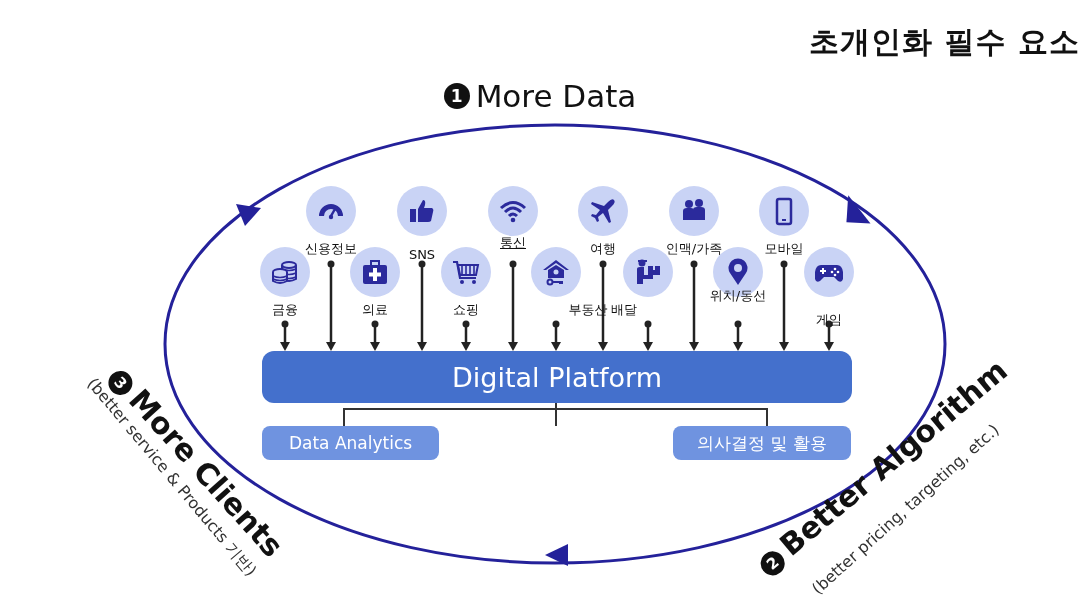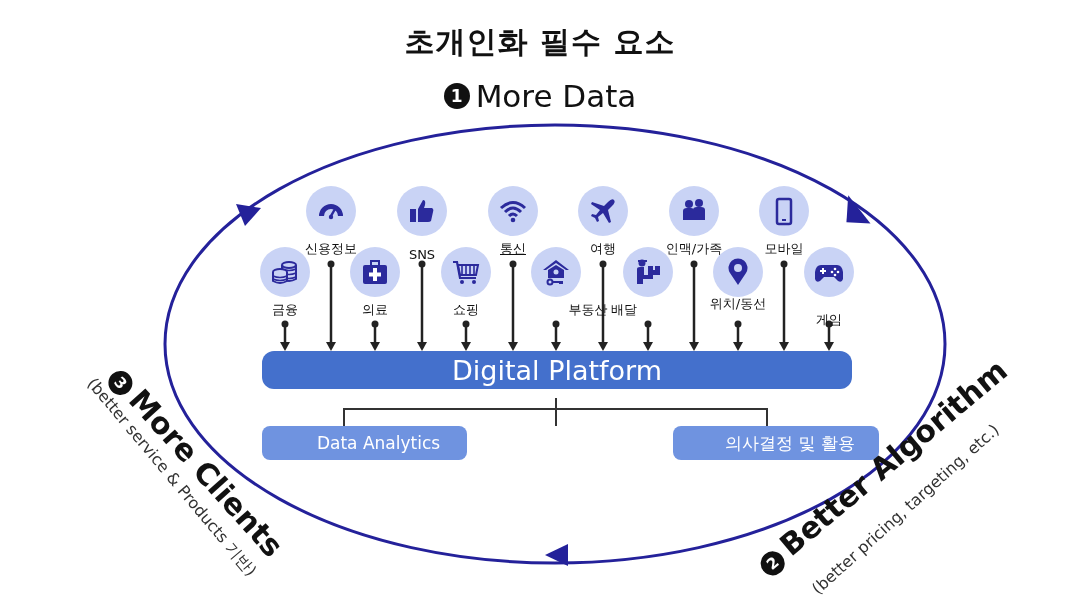--- a/index.html
+++ b/index.html
@@ -1,35 +1,35 @@
 <!DOCTYPE html>
 <html><head>
 <meta charset="utf-8">
 <style>
   html, body { margin:0; padding:0; background:#ffffff; }
   body { width:1080px; height:608px; position:relative; overflow:hidden;
          font-family:"DejaVu Sans", sans-serif; color:#111; }
   #stage { position:absolute; left:0; top:0; width:1080px; height:608px; }
-  .title { position:absolute; left:0; width:1080px; top:22px; text-align:center;
+  .title { position:absolute; left:0; width:1080px; top:22px; text-align:right;
            font-size:30px; font-weight:bold; letter-spacing:1px; }
   .sub1 { position:absolute; left:0; width:1080px; top:78px; text-align:center;
           font-size:31px; }
   .num-badge { display:inline-block; width:26px; height:26px; border-radius:50%;
                background:#111; color:#fff; font-size:17px; font-weight:bold;
                line-height:26px; text-align:center; vertical-align:middle; margin-right:6px;
                position:relative; top:-3px; }
   .icon-circle { position:absolute; width:50px; height:50px; border-radius:50%;
                  background:#c9d3f5; display:flex; align-items:center; justify-content:center; }
   .icon-circle svg { width:30px; height:30px; }
   .cat-label { position:absolute; width:80px; text-align:center; font-size:13px; color:#111; }
-  .platform { position:absolute; left:262px; top:351px; width:590px; height:38px;
+  .platform { position:absolute; left:262px; top:351px; width:590px; height:52px;
               background:#4470cc; border-radius:12px; color:#fff; font-size:27px;
               display:flex; align-items:center; justify-content:center; }
   .out-box { position:absolute; top:426px; height:34px; background:#6f93e0; border-radius:8px;
-             color:#fff; font-size:17px; display:flex; align-items:center; justify-content:center;padding-left:28px; }
+             color:#fff; font-size:17px; display:flex; align-items:center; justify-content:center; }
   .side { position:absolute; white-space:nowrap; transform-origin:0 0; }
   .side-main { font-size:30px; font-weight:bold; }
   .side-sub { font-size:16px; color:#333; }
 </style>
 </head>
 <body>
 
 <div id="stage">
 
   <svg width="1080" height="608" style="position:absolute;left:0;top:0;">
@@ -141,21 +141,21 @@
       </div>
       <div class="cat-label" style="left: 382px; top: 240px; margin-top: 7px;">SNS</div>
       <div class="icon-circle" style="left: 488px; top: 186px;">
         <svg viewBox="0 0 30 30">
           <path d="M3 12 Q15 1 27 12" stroke="#2b2a9c" stroke-width="3" fill="none"></path>
           <path d="M7 16 Q15 8 23 16" stroke="#2b2a9c" stroke-width="3" fill="none"></path>
           <path d="M11 20 Q15 16 19 20" stroke="#2b2a9c" stroke-width="3" fill="none"></path>
           <circle cx="15" cy="24" r="2.3" fill="#2b2a9c"></circle>
         </svg>
       </div>
-      <div class="cat-label" style="left: 473px; top: 240px; text-decoration: underline;">통신</div>
+      <div class="cat-label" style="left: 473px; top: 234px; text-decoration: underline;">통신</div>
       <div class="icon-circle" style="left: 578px; top: 186px;">
         <svg viewBox="0 0 30 30">
           <path d="M26 4 Q28 6 24 10 L20 14 L23 26 L21 27 L15 17 L10 21 L11 25 L9 26 L7 22 L3 20 L4 18 L8 19 L12 14 L3 8 L4 6 L16 10 L20 6 Q24 2 26 4z" fill="#2b2a9c"></path>
         </svg>
       </div>
       <div class="cat-label" style="left: 563px; top: 240px;">여행</div>
       <div class="icon-circle" style="left: 669px; top: 186px;">
         <svg viewBox="0 0 30 30">
           <circle cx="10" cy="8" r="4" fill="#2b2a9c"></circle>
           <circle cx="20" cy="7" r="4" fill="#2b2a9c"></circle>
@@ -220,21 +220,21 @@
           <rect x="20" y="9" width="2" height="4" fill="#c9d3f5"></rect>
         </svg>
       </div>
       <div class="cat-label" style="left: 584px; top: 301px;">배달</div>
       <div class="icon-circle" style="left: 713px; top: 247px;">
         <svg viewBox="0 0 30 30">
           <path d="M15 28 L7 16 A9.5 9.5 0 1 1 23 16z" fill="#2b2a9c"></path>
           <circle cx="15" cy="11" r="4" fill="#c9d3f5"></circle>
         </svg>
       </div>
-      <div class="cat-label" style="left: 698px; top: 295px; text-align: center;">위치/동선</div>
+      <div class="cat-label" style="left: 698px; top: 287px; text-align: center;">위치/동선</div>
       <div class="icon-circle" style="left: 804px; top: 247px;">
         <svg viewBox="0 0 30 30">
           <path d="M7 8 H23 Q28 8 29 15 L29 22 Q28 26 24 24 L20 20 H10 L6 24 Q2 26 1 22 L1 15 Q2 8 7 8z" fill="#2b2a9c"></path>
           <path d="M6 14 H12 M9 11 V17" stroke="#fff" stroke-width="2"></path>
           <circle cx="21" cy="12" r="1.3" fill="#fff"></circle>
           <circle cx="24" cy="15" r="1.3" fill="#fff"></circle>
           <circle cx="21" cy="18" r="1.3" fill="#fff"></circle>
           <circle cx="18" cy="15" r="1.3" fill="#fff"></circle>
         </svg>
       </div>

